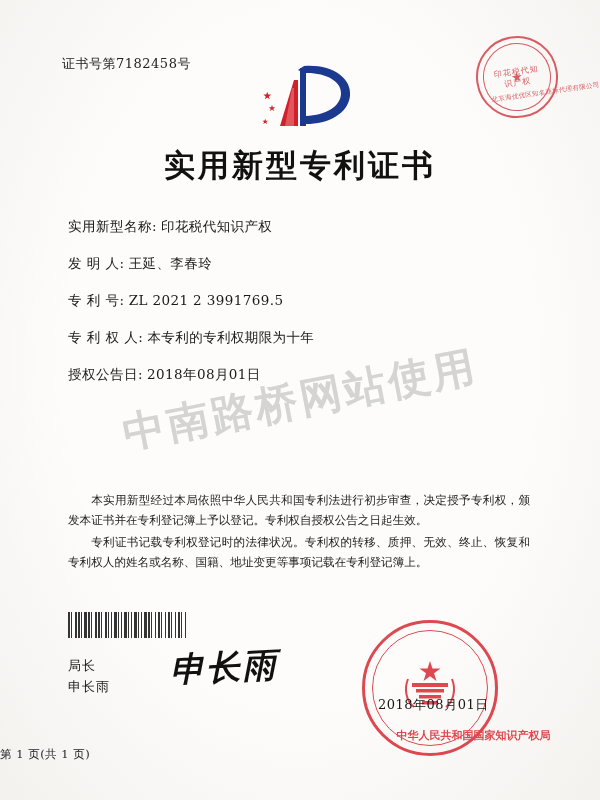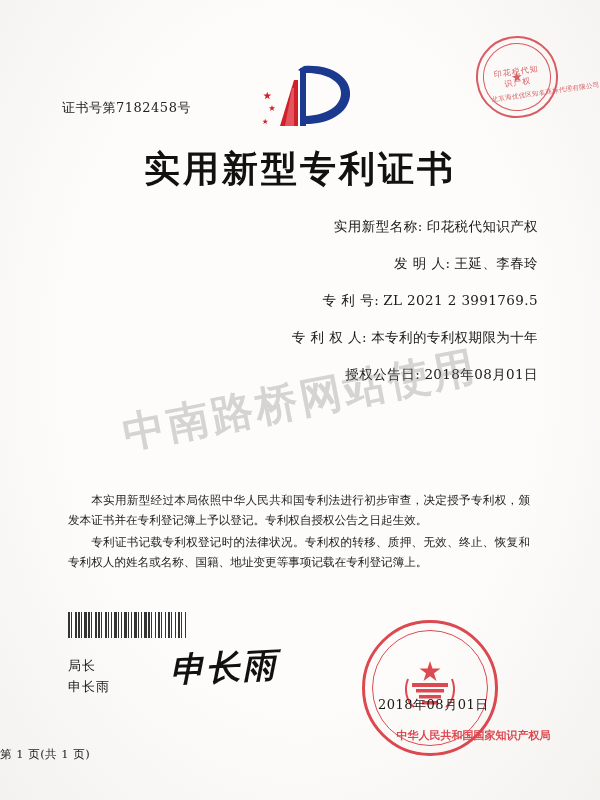--- a/index.html
+++ b/index.html
@@ -35,21 +35,20 @@
 
   
   .serial {
     position: absolute;
     left: 62px;
     top: 55px;
     font-size: 13px;
     letter-spacing: 0.5px;
     color: #222;
     font-family: "DejaVu Serif", "Liberation Serif", serif;
-    margin-top: 44px;
   }
 
   
   .seal-top {
     position: absolute;
     right: 42px;
     top: 36px;
     width: 78px;
     height: 78px;
     border-radius: 50%;
@@ -109,42 +108,41 @@
     height: 72px;
   }
 
   
   .doc-title {
     position: absolute;
     left: 0;
     right: 0;
     top: 145px;
     text-align: center;
-    font-size: 36px;
+    font-size: 31px;
     font-weight: bold;
     letter-spacing: 3px;
     color: #111;
     font-family: "DejaVu Serif", "Liberation Serif", serif;
   }
 
   
   .fields {
     position: absolute;
     left: 68px;
     top: 218px;
     width: 470px;
     font-family: "DejaVu Serif", "Liberation Serif", serif;
   }
   .field-row {
     display: flex;
     align-items: baseline;
     margin-bottom: 19px;
     font-size: 13.5px;
     color: #1a1a1a;
-    justify-content: flex-end;
   }
   .field-label {
     white-space: nowrap;
     letter-spacing: 0.5px;
   }
   .field-value {
     margin-left: 4px;
     letter-spacing: 0.4px;
   }
 

